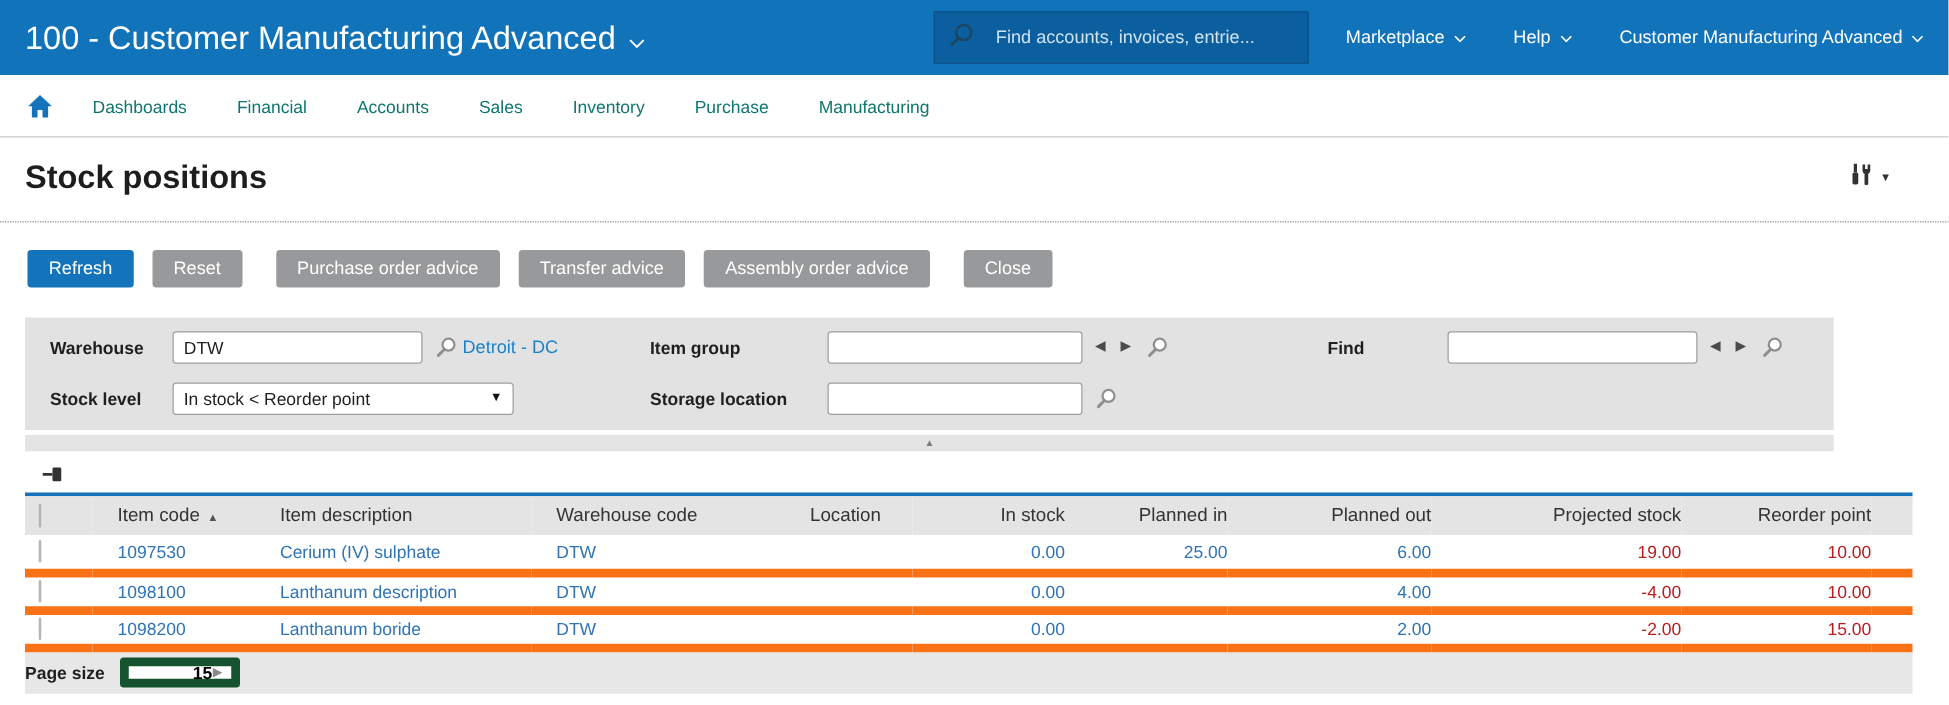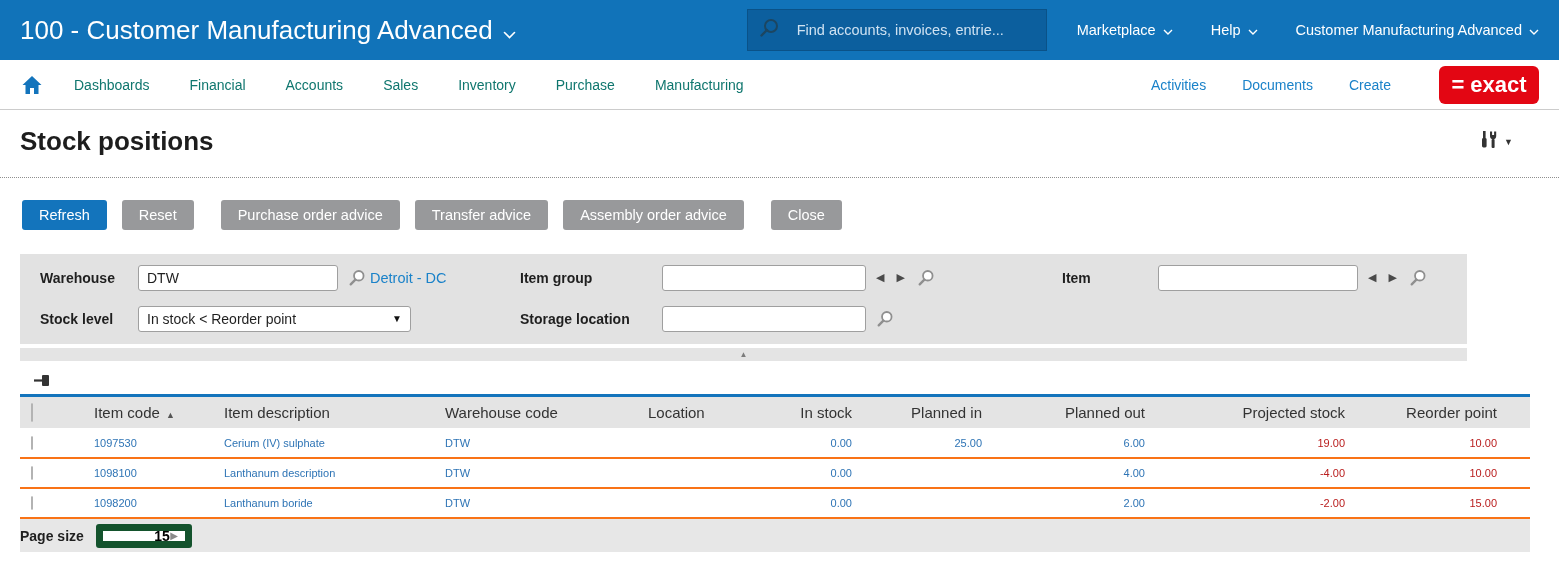--- a/index.html
+++ b/index.html
@@ -97,21 +97,21 @@
   .collapsebar .up { font-size: 8px; color: #7c7c7c; line-height: 1; }
 
   
   .tablearea { margin: 10px 0 0 20px; width: 1510px; }
   .pinrow { height: 20px; display: flex; align-items: flex-end; padding-left: 14px; margin-bottom: 3px; }
   .grid { border-top: 3px solid #1374bc; }
   table { border-collapse: collapse; width: 1510px; table-layout: fixed; }
   thead td {
     background: #e4e4e4; color: #333; font-size: 15px; height: 31px; white-space: nowrap;
   }
-  tbody td { height: 30px; border-bottom: 2px solid #f97316; font-size: 11px; white-space: nowrap; background: #fff; }
+  tbody td { height: 30px; border-bottom: 7px solid #f97316; font-size: 14px; white-space: nowrap; background: #fff; }
   td.tl { text-align: left; padding-left: 20px; }
   td.loc { text-align: left; padding-left: 48px; }
   td.num { text-align: right; padding-right: 0; }
   .lnk { color: #2e74b5; cursor: pointer; }
   .dark { color: #b91c1c; }
   .cbx {
     width: 15px; height: 15px; border: 1px solid #b3b3b3; border-radius: 3px;
     background: linear-gradient(#fdfdfd, #f0f0f0); margin-left: 11px; cursor: pointer;
   }
   .sort-asc { font-size: 9px; color: #555; margin-left: 6px; }
@@ -186,29 +186,20 @@
     </span>
     <ul class="nav-links">
       <li>Dashboards</li>
       <li>Financial</li>
       <li>Accounts</li>
       <li>Sales</li>
       <li>Inventory</li>
       <li>Purchase</li>
       <li>Manufacturing</li>
     </ul>
-    <div class="nav-right">
-      <span class="nav-sm">Activities</span>
-      <span class="nav-sm">Documents</span>
-      <span class="nav-sm">Create</span>
-      <span class="exact-logo">
-        <span>=</span>
-          <span>exact</span>
-      </span>
-    </div>
   </nav>
 
   <section class="titlebar">
     <h1>Stock positions</h1>
     <span class="title-tools">
       <span>
         <svg width="19" height="19" viewBox="0 0 19 19" fill="#333">
           <rect x="4" y="1" width="2.6" height="7"></rect>
           <rect x="3" y="8" width="4.6" height="9.5" rx="1.4"></rect>
           <path d="M11 1.5 h2.1 v3.6 h2 V1.5 h2.1 v4.8 a3.1 3.1 0 0 1 -3.1 2.9 a3.1 3.1 0 0 1 -3.1 -2.9 z"></path>
@@ -251,21 +242,21 @@
         <span class="nav-arrow">▶</span>
         <span class="mag">
           <svg width="18" height="18" viewBox="0 0 20 20">
               <circle cx="12" cy="7.5" r="5.3" fill="#fff" stroke="#8f8f8f" stroke-width="2"></circle>
               <line x1="3" y1="17" x2="8.2" y2="11.8" stroke="#8f8f8f" stroke-width="2.6" stroke-linecap="round"></line>
             </svg>
         </span>
       </span>
     </div>
     <div class="fcell c3">
-      <span class="flabel">Item</span>
+      <span class="flabel">Find</span>
       <input class="finput w200" value="" style="">
       <span class="ficons">
         <span class="nav-arrow">◀</span>
         <span class="nav-arrow">▶</span>
         <span class="mag">
           <svg width="18" height="18" viewBox="0 0 20 20">
               <circle cx="12" cy="7.5" r="5.3" fill="#fff" stroke="#8f8f8f" stroke-width="2"></circle>
               <line x1="3" y1="17" x2="8.2" y2="11.8" stroke="#8f8f8f" stroke-width="2.6" stroke-linecap="round"></line>
             </svg>
         </span>

